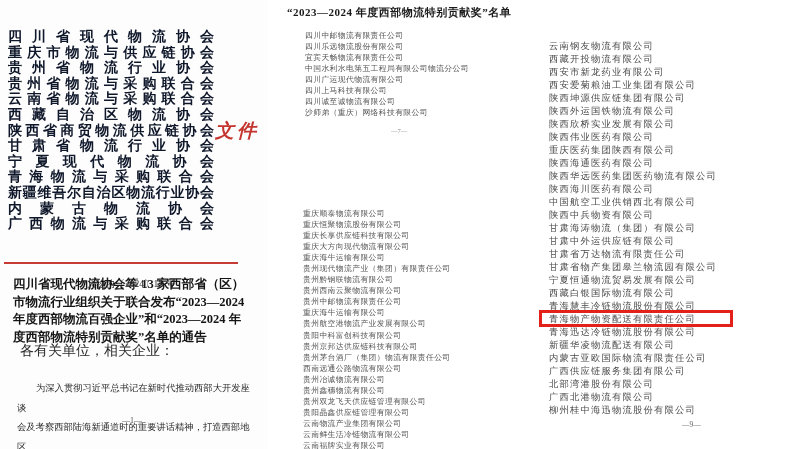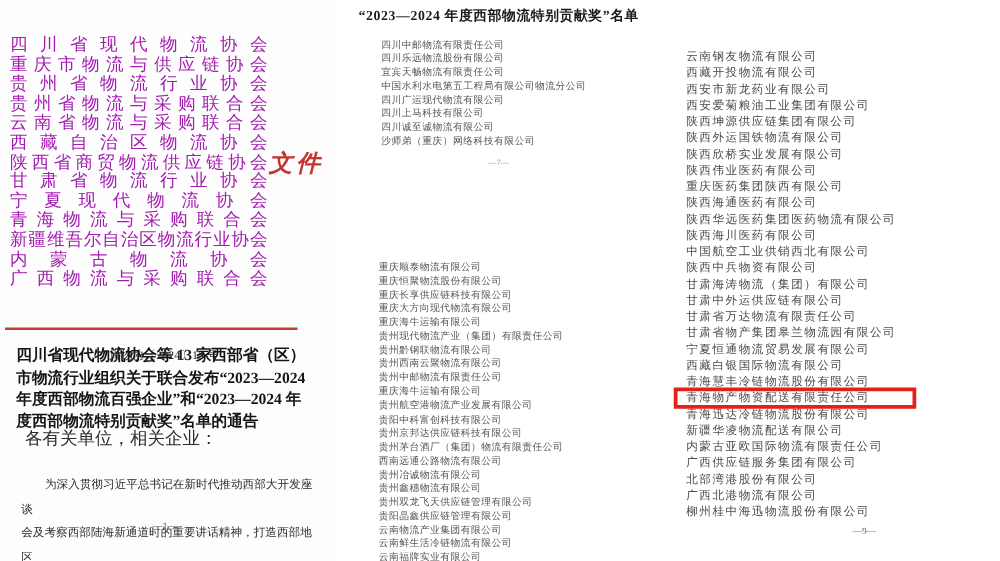--- a/index.html
+++ b/index.html
@@ -6,21 +6,21 @@
   html,body { width:800px; height:449px; background:#ffffff; overflow:hidden;
               font-family:"Liberation Serif","DejaVu Serif",serif; }
   .stage { position:relative; width:800px; height:449px; background:#fff; }
   .page { position:absolute; top:0; height:449px; background:#fff; }
   .page-left  { left:0;   width:268px; background:#fdfdfd; }
   .page-mid   { left:268px; width:262px; }
   .page-right { left:530px; width:270px; }
 
   
   .orgs { position:absolute; left:8px; top:29px; width:206px; }
-  .org  { width:206px; font-size:14px; font-weight:normal; color:#a21caf;
+  .org  { width:206px; font-size:14px; font-weight:bold; color:#0f172a;
           line-height:15.6px; text-align:justify; text-align-last:justify; }
   .wenjian { position:absolute; left:215px; top:118px; font-size:19px; font-weight:bold;
              color:#c43530; letter-spacing:3px; white-space:nowrap;font-style:italic; }
   .docnum  { position:absolute; left:0; top:250px; width:262px; text-align:center;
              font-size:9.5px; color:#2b2b2b;margin-top:28px; }
   .redline { position:absolute; left:4px; top:262px; width:234px; height:2px; background:#c63b33; }
   .doc-title { position:absolute; left:13px; top:276px; width:240px; text-align:left;
                font-size:12.5px; font-weight:bold; line-height:17.6px; color:#151515; }
   .salutation { position:absolute; left:20px; top:342px; font-size:14px; color:#2b2b2b; }
   .bodytext { position:absolute; left:17px; top:379px; width:236px; font-size:9.3px;

